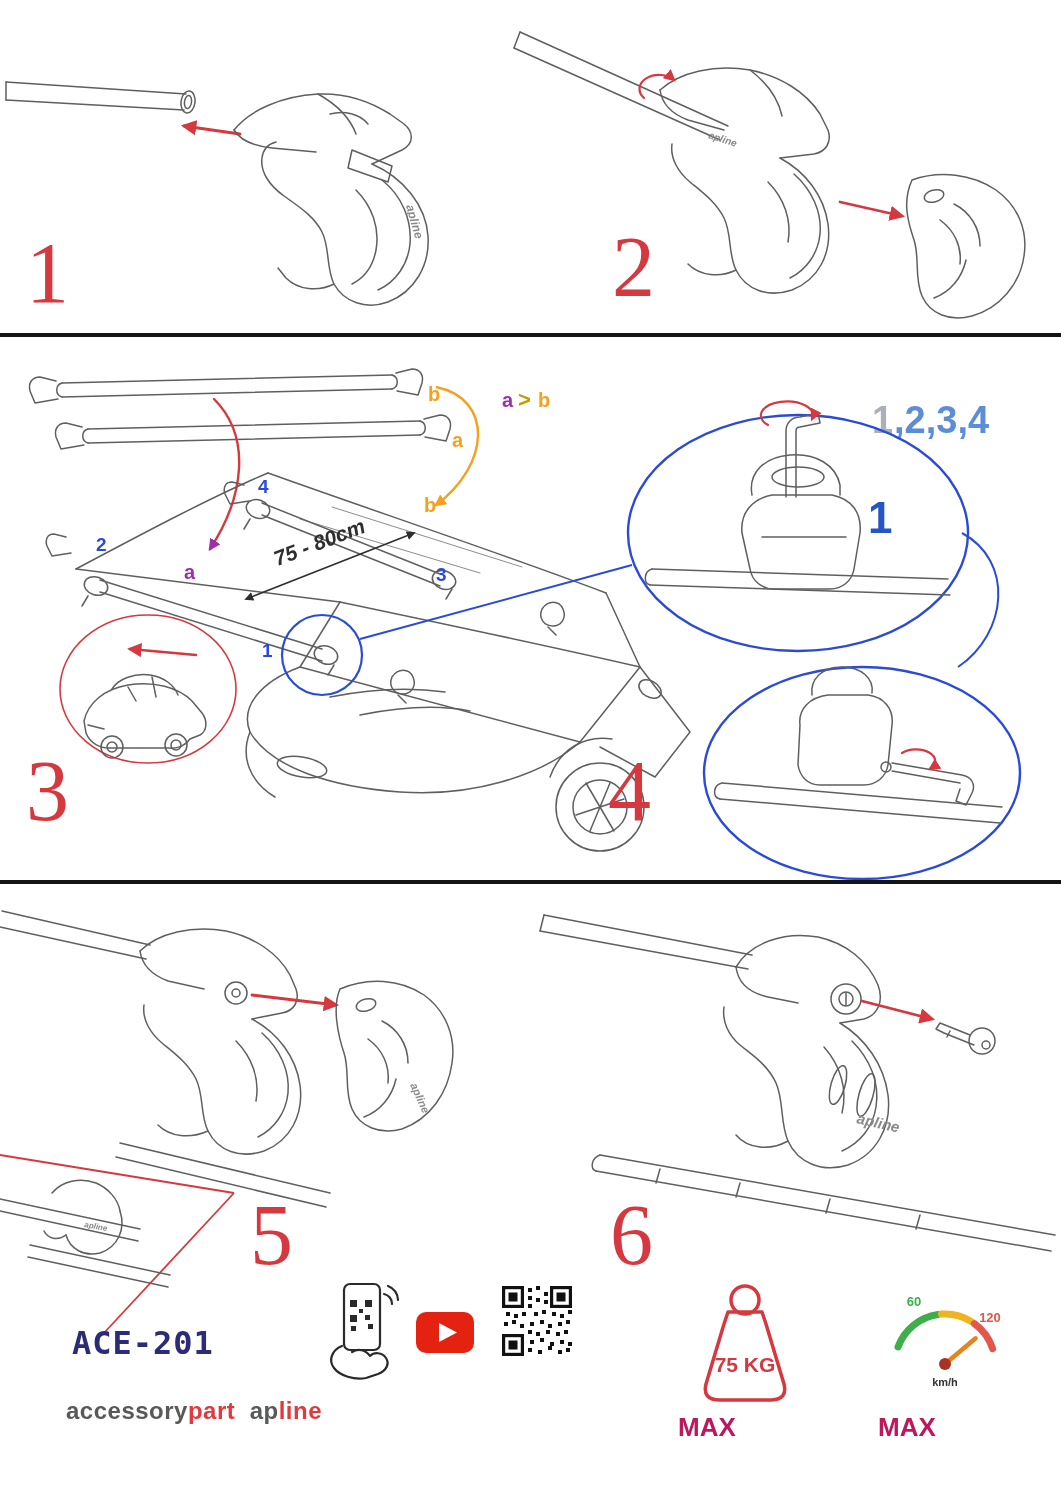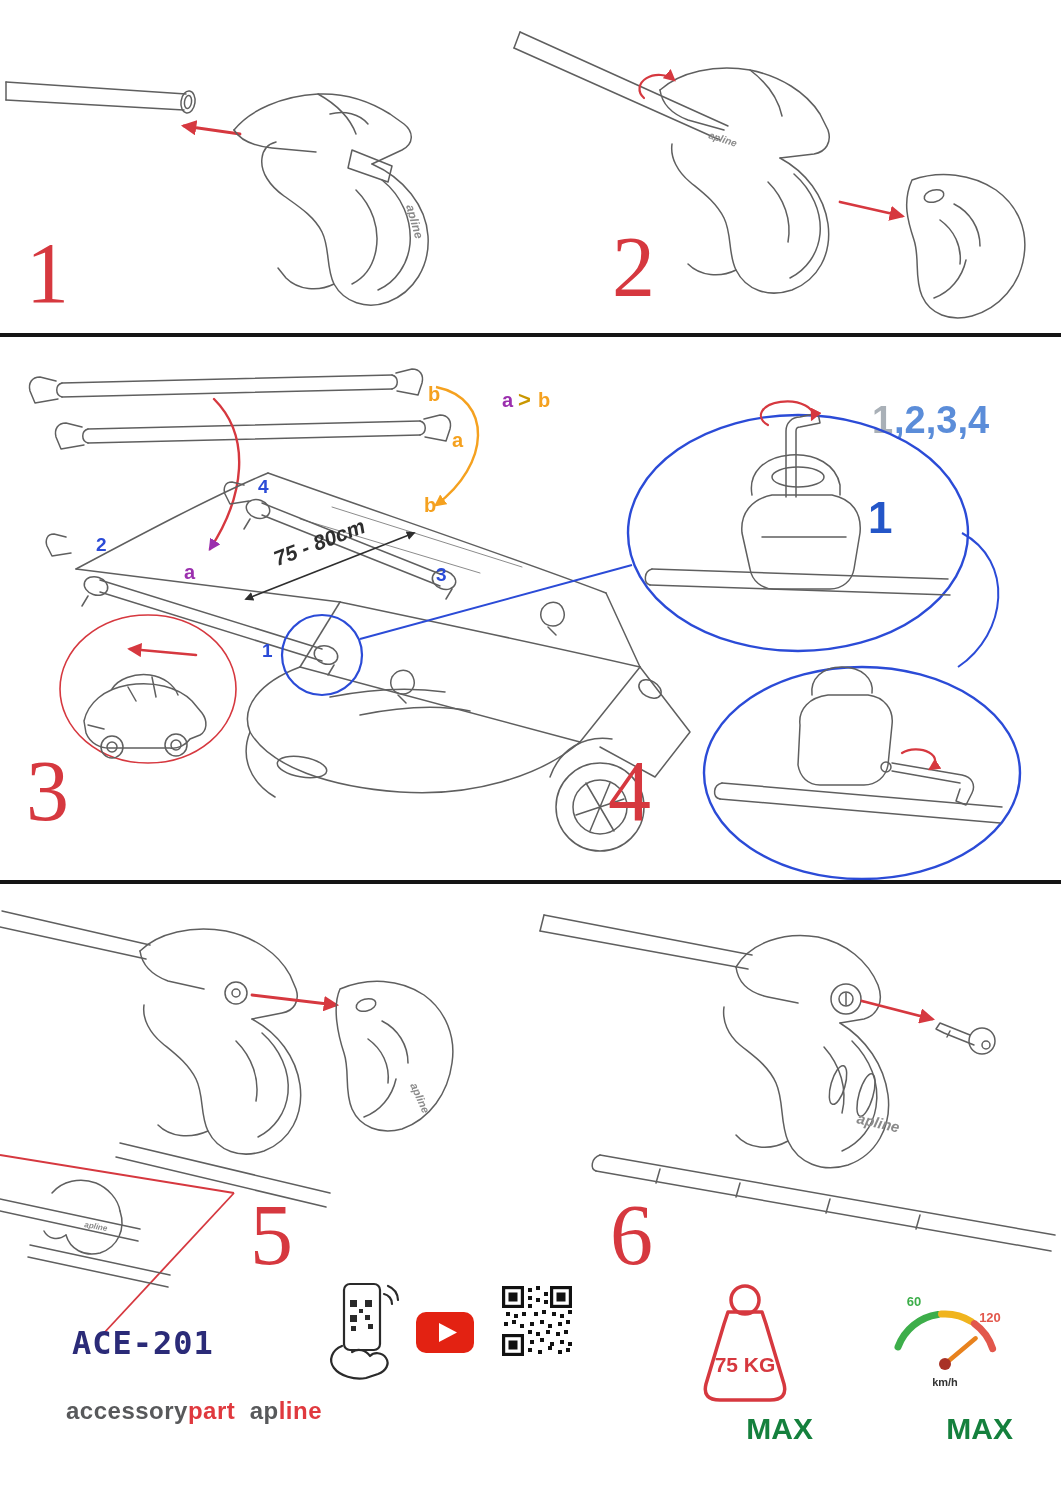--- a/index.html
+++ b/index.html
@@ -9,21 +9,21 @@
   .abs{position:absolute}
   svg{position:absolute;overflow:visible}
   .divider{position:absolute;left:0;width:1061px;height:4px;background:#151515}
   .stepnum{position:absolute;font-family:"Liberation Serif",serif;font-size:86px;
            line-height:1;color:#d6383f}
   .model{position:absolute;font-family:"DejaVu Sans Mono",monospace;font-weight:700;
          font-size:32px;color:#2b2b78;letter-spacing:1px}
   .brandline{position:absolute;font-size:24px;font-weight:700;letter-spacing:.5px}
   .brandline .g{color:#58595b}
   .brandline .r{color:#e0393e}
-  .maxlabel{position:absolute;width:135px;text-align:right;font-size:30px;font-weight:700;color:#15803d}
+  .maxlabel{position:absolute;width:135px;text-align:left;font-size:26px;font-weight:700;color:#be185d}
   
   text{font-family:"Liberation Sans",sans-serif}
   .lab-blue{fill:#2b4bd7;font-size:19px;font-weight:700}
   .lab-purple{fill:#9b2fae;font-size:20px;font-weight:700}
   .lab-orange{fill:#f5a11f;font-size:20px;font-weight:700}
   .lab-olive{fill:#c99700;font-size:22px;font-weight:700}
   .seq-gray{fill:#a9b0b7;font-size:38px;font-weight:700}
   .seq-blue{fill:#5b8dd9;font-size:38px;font-weight:700}
   .detail-one{fill:#2456c8;font-size:44px;font-weight:700}
   .measure{fill:#2e2e2e;font-size:21px;font-weight:700;font-style:italic}

